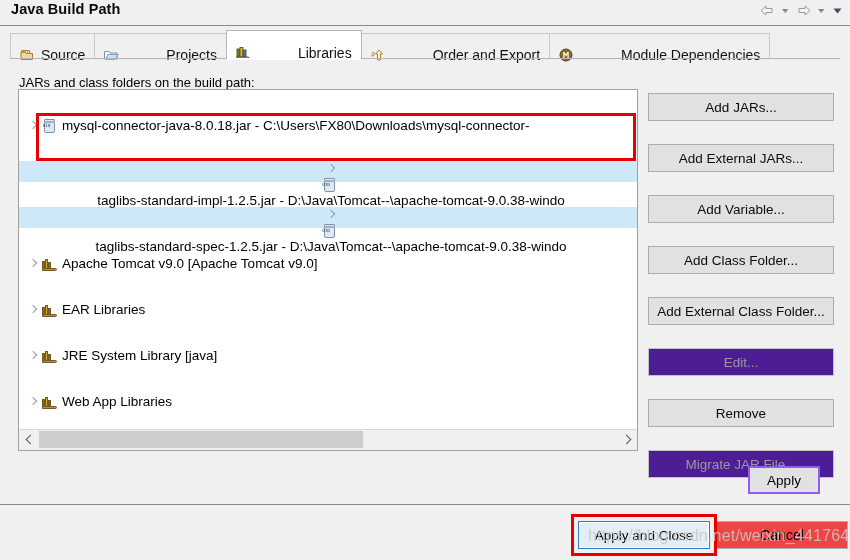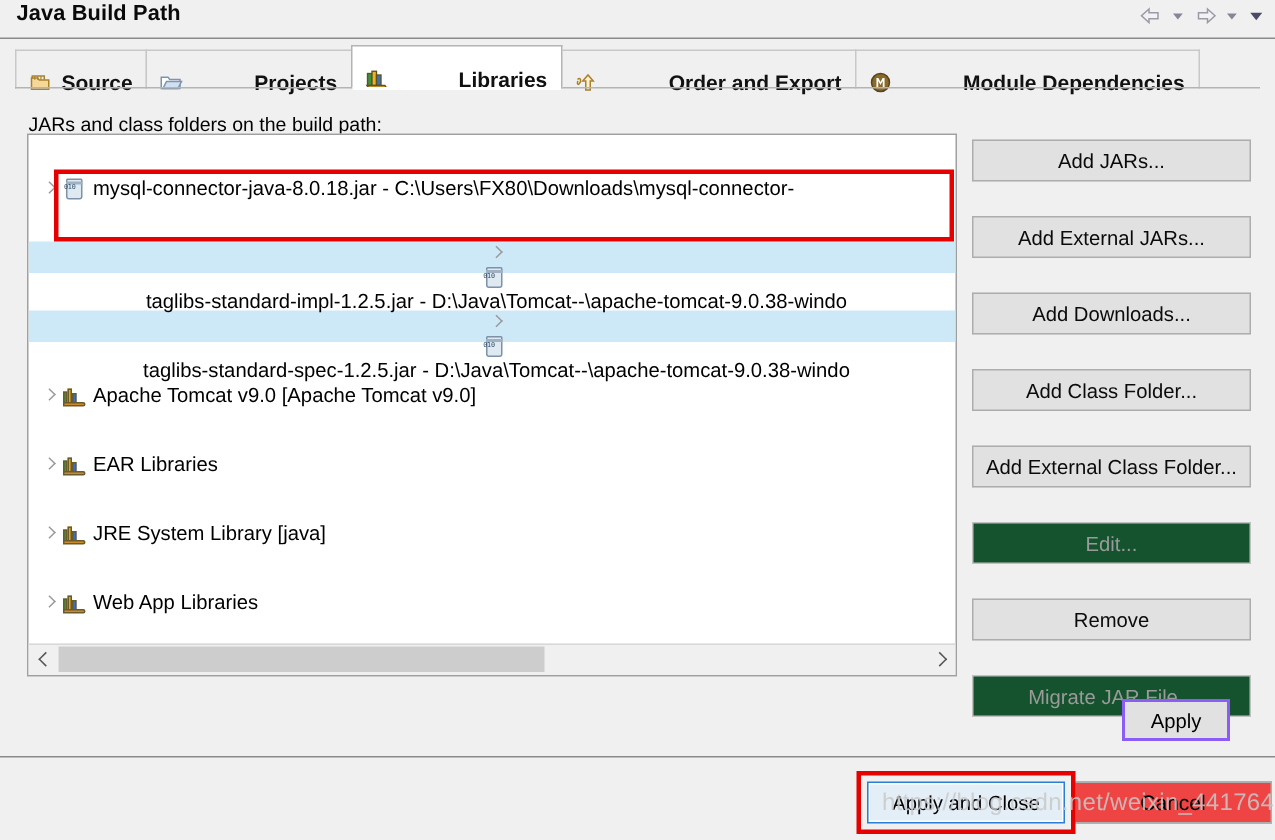--- a/index.html
+++ b/index.html
@@ -68,21 +68,20 @@
     align-items: center;
     gap: 6px;
     padding: 16px 9px 0 8px;
     border: 1px solid #c8c8c8;
     border-bottom: none;
     background: #f0f0f0;
     font-size: 14px;
     color: #111;
     white-space: nowrap;
     box-sizing: border-box;
-    font-weight: bold;
   }
   .tab + .tab { margin-left: -1px; gap: 47px; }
   .tab.selected {
     background: #ffffff;
     height: 29px;
     border-color: #b4b4b4;
     position: relative;
     z-index: 3;
   }
   .tabs-underline {
@@ -244,21 +243,21 @@
     border: 1px solid #adadad;
     box-sizing: border-box;
     font-family: "Liberation Sans", sans-serif;
     font-size: 13.5px;
     color: #0b0b0b;
     display: flex;
     align-items: center;
     justify-content: center;
     margin-bottom: 23px;
   }
-  .btn.disabled { color: #9a9a9a; background: #14532d; border-color: #c0c0c0; }
+  .btn.disabled { color: #9a9a9a; background: #4c1d95; border-color: #c0c0c0; }
   .btn.gap-top { margin-top: 16px; }
 
   
   .apply-btn {
     position: absolute;
     left: 748px; top: 466px;
     width: 72px; height: 28px;
     background: #e1e1e1;
     border: 2px solid #8b5cf6;
     box-sizing: border-box;
@@ -494,21 +493,21 @@
     <div class="sb-track">
       <div class="sb-thumb" id="sb-thumb" style="width: 323.68px;"></div>
     </div>
     <div class="sb-btn sb-right"></div>
   </div>
 </div>
 
 <div class="btncol" id="side-buttons">
     <div class="btn">Add JARs...</div>
     <div class="btn">Add External JARs...</div>
-    <div class="btn">Add Downloads...</div>
+    <div class="btn">Add Variable...</div>
     <div class="btn">Add Class Folder...</div>
     <div class="btn">Add External Class Folder...</div>
     <div class="btn disabled gap-top">Edit...</div>
     <div class="btn">Remove</div>
     <div class="btn disabled">Migrate JAR File...</div>
   </div>
 
 <div class="apply-btn">Apply</div>
 <div class="footer-sep"></div>
 <div class="applyclose-btn">Apply and Close</div>

